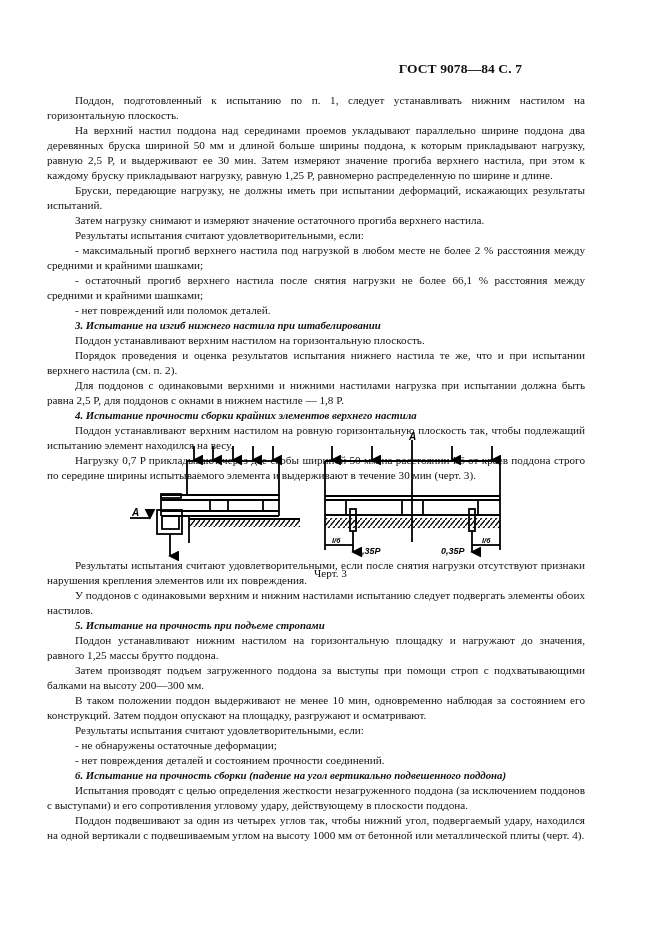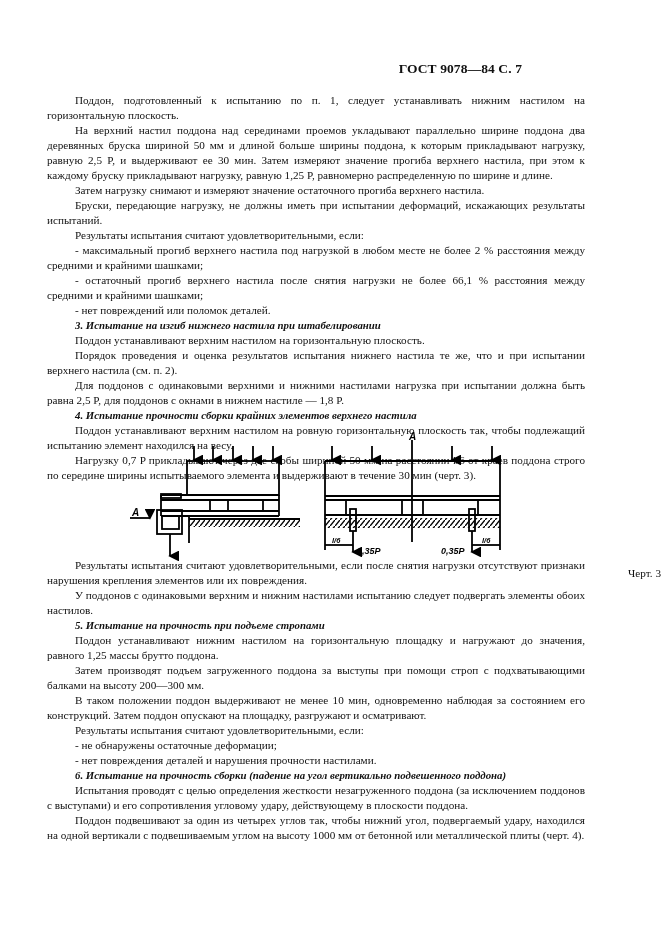--- a/index.html
+++ b/index.html
@@ -4,33 +4,33 @@
 <style>
   html, body { margin: 0; padding: 0; background: #ffffff; }
   body { width: 661px; height: 936px; position: relative; overflow: hidden; color: #111; font-family: "Liberation Serif", serif; }
   .page { position: absolute; left: 0; top: 0; width: 600px; height: 936px; }
   .header { position: absolute; top: 61px; right: 78px; font-weight: bold; font-size: 13.5px; letter-spacing: 0.1px; }
   .text { position: absolute; left: 47px; width: 538px; font-size: 11.2px; line-height: 15px; text-align: justify; }
   .p { margin: 0; text-indent: 28px; }
   .p.b { font-weight: bold; font-size: 10.8px; font-style: italic; }
   .p.dash { text-indent: 28px; }
   .figure { position: absolute; left: 120px; top: 430px; width: 420px; height: 140px; }
-  .caption { position: absolute; top: 567px; left: 0; width: 661px; text-align: right; font-size: 11.2px; }
+  .caption { position: absolute; top: 567px; left: 0; width: 661px; text-align: center; font-size: 11.2px; }
 </style>
 </head>
 <body>
 
 <div class="page">
   <div class="header">ГОСТ 9078—84 С. 7</div>
 
   <div class="text" id="block1" style="top:93px;">
     <p class="p">Поддон, подготовленный к испытанию по п. 1, следует устанавливать нижним настилом на горизонтальную плоскость.</p>
     <p class="p">На верхний настил поддона над серединами проемов укладывают параллельно ширине поддона два деревянных бруска шириной 50 мм и длиной больше ширины поддона, к которым прикладывают нагрузку, равную 2,5 P, и выдерживают ее 30 мин. Затем измеряют значение прогиба верхнего настила, при этом к каждому бруску прикладывают нагрузку, равную 1,25 P, равномерно распределенную по ширине и длине.</p>
+    <p class="p">Бруски, передающие нагрузку, не должны иметь при испытании деформаций, искажающих результаты испытаний.</p>
     <p class="p">Затем нагрузку снимают и измеряют значение остаточного прогиба верхнего настила.</p>
-    <p class="p">Бруски, передающие нагрузку, не должны иметь при испытании деформаций, искажающих результаты испытаний.</p>
     <p class="p">Результаты испытания считают удовлетворительными, если:</p>
     <p class="p dash">- максимальный прогиб верхнего настила под нагрузкой в любом месте не более 2 % расстояния между средними и крайними шашками;</p>
     <p class="p dash">- остаточный прогиб верхнего настила после снятия нагрузки не более 66,1 % расстояния между средними и крайними шашками;</p>
     <p class="p dash">- нет повреждений или поломок деталей.</p>
     <p class="p b">3. Испытание на изгиб нижнего настила при штабелировании</p>
     <p class="p">Поддон устанавливают верхним настилом на горизонтальную плоскость.</p>
     <p class="p">Порядок проведения и оценка результатов испытания нижнего настила те же, что и при испытании верхнего настила (см. п. 2).</p>
     <p class="p">Для поддонов с одинаковыми верхними и нижними настилами нагрузка при испытании должна быть равна 2,5 P, для поддонов с окнами в нижнем настиле — 1,8 P.</p>
     <p class="p b">4. Испытание прочности сборки крайних элементов верхнего настила</p>
     <p class="p">Поддон устанавливают верхним настилом на ровную горизонтальную плоскость так, чтобы подлежащий испытанию элемент находился на весу.</p>
@@ -115,18 +115,18 @@
 
   <div class="text" id="block2" style="top:558px;">
     <p class="p">Результаты испытания считают удовлетворительными, если после снятия нагрузки отсутствуют признаки нарушения крепления элементов или их повреждения.</p>
     <p class="p">У поддонов с одинаковыми верхним и нижним настилами испытанию следует подвергать элементы обоих настилов.</p>
     <p class="p b">5. Испытание на прочность при подъеме стропами</p>
     <p class="p">Поддон устанавливают нижним настилом на горизонтальную площадку и нагружают до значения, равного 1,25 массы брутто поддона.</p>
     <p class="p">Затем производят подъем загруженного поддона за выступы при помощи строп с подхватывающими балками на высоту 200—300 мм.</p>
     <p class="p">В таком положении поддон выдерживают не менее 10 мин, одновременно наблюдая за состоянием его конструкций. Затем поддон опускают на площадку, разгружают и осматривают.</p>
     <p class="p">Результаты испытания считают удовлетворительными, если:</p>
     <p class="p dash">- не обнаружены остаточные деформации;</p>
-    <p class="p dash">- нет повреждения деталей и нарушения прочности настилами.</p>
+    <p class="p dash">- нет повреждения деталей и состоянием прочности соединений.</p>
     <p class="p b">6. Испытание на прочность сборки (падение на угол вертикально подвешенного поддона)</p>
     <p class="p">Испытания проводят с целью определения жесткости незагруженного поддона (за исключением поддонов с выступами) и его сопротивления угловому удару, действующему в плоскости поддона.</p>
     <p class="p">Поддон подвешивают за один из четырех углов так, чтобы нижний угол, подвергаемый удару, находился на одной вертикали с подвешиваемым углом на высоту 1000 мм от бетонной или металлической плиты (черт. 4).</p>
   </div>
 </div>
 
 </body></html>

